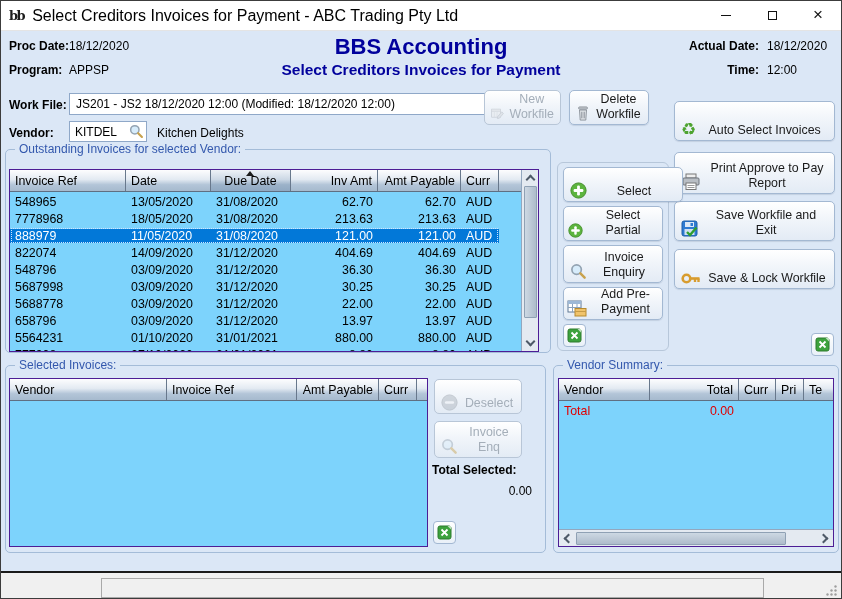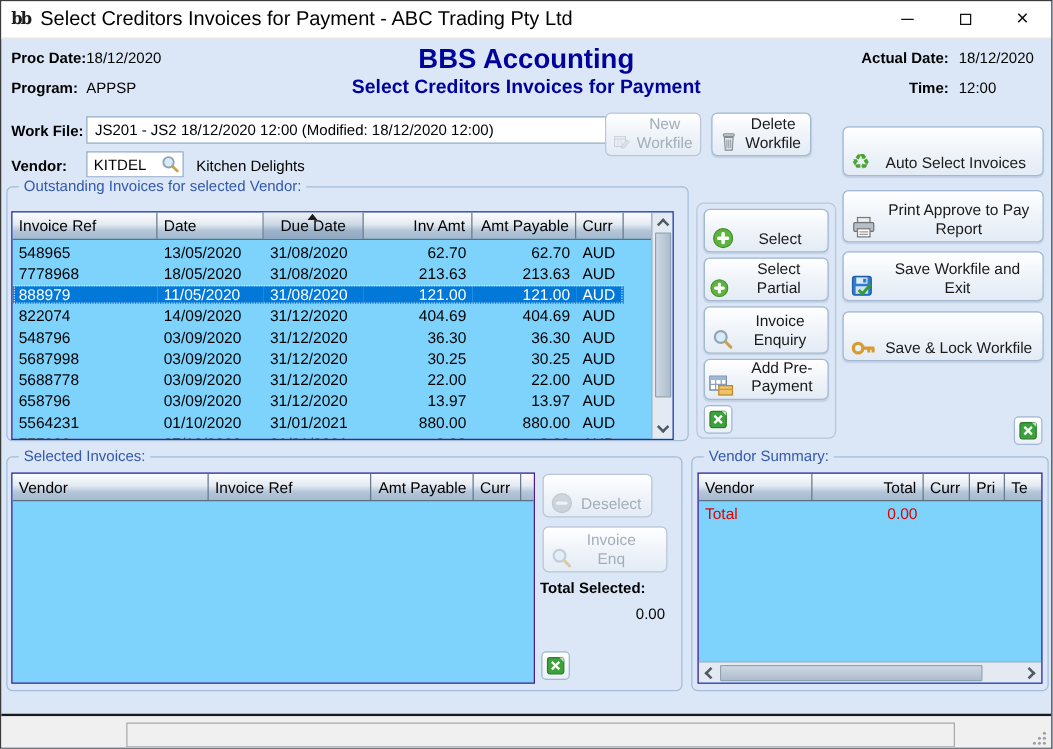--- a/index.html
+++ b/index.html
@@ -315,21 +315,21 @@
         </div>
       <div class="vthumb"></div>
       <div style="flex:1"></div>
       <div class="varrow">
           <span class="chev chev-down"></span>
         </div>
     </div>
   </div>
 
   <div class="abs mid-frame" style="left:556px;top:161px;width:112px;height:189px;"></div>
-  <div class="abs btn" style="left:562px;top:166px;width:100px;height:35px;">
+  <div class="abs btn" style="left:562px;top:166px;width:120px;height:35px;">
     <svg width="17" height="17" viewBox="0 0 17 17">
         <circle cx="8.5" cy="8.5" r="7.6" fill="#5cb43e" stroke="#458f2b"></circle>
         <rect x="7.1" y="3.6" width="2.8" height="9.8" rx="1.2" fill="#fff"></rect>
         <rect x="3.6" y="7.1" width="9.8" height="2.8" rx="1.2" fill="#fff"></rect>
       </svg>
     <span class="bl">Select</span>
   </div>
   <div class="abs btn" style="left:562px;top:205px;width:100px;height:35px;padding:2px 4px;">
     <svg width="15" height="15" viewBox="0 0 17 17">
         <circle cx="8.5" cy="8.5" r="7.6" fill="#5cb43e" stroke="#458f2b"></circle>
@@ -377,21 +377,21 @@
       <div class="th"></div>
     </div>
   </div>
   <div class="abs btn disabled" style="left:433px;top:378px;width:88px;height:35px;">
     <svg width="17" height="17" viewBox="0 0 17 17">
         <circle cx="8.5" cy="8.5" r="7.6" fill="#a9b1ba" stroke="#8d959e"></circle>
         <rect x="3.9" y="7.2" width="9.2" height="2.6" rx="1.2" fill="#f2f4f6"></rect>
       </svg>
     <span class="bl">Deselect</span>
   </div>
-  <div class="abs btn disabled" style="left:433px;top:420px;width:100px;height:37px;">
+  <div class="abs btn disabled" style="left:433px;top:420px;width:88px;height:37px;">
     <svg width="17" height="17" viewBox="0 0 18 18">
         <circle cx="7" cy="7" r="5" fill="#d7ecfb" stroke="#93a3b2" stroke-width="1.8"></circle>
         <line x1="11" y1="11" x2="15.5" y2="15.5" stroke="#c8a24e" stroke-width="2.6" stroke-linecap="round"></line>
       </svg>
     <span class="bl" style="max-width:52px;">Invoice Enq</span>
   </div>
   <div class="abs lbl" style="left:431px;top:462px;">Total Selected:</div>
   <div class="abs total-val" style="left:431px;top:483px;width:100px;text-align:right;">0.00</div>
   <div class="abs sq-btn" style="left:432px;top:520px;width:23px;height:23px;">
     <svg width="15" height="15" viewBox="0 0 15 15">

